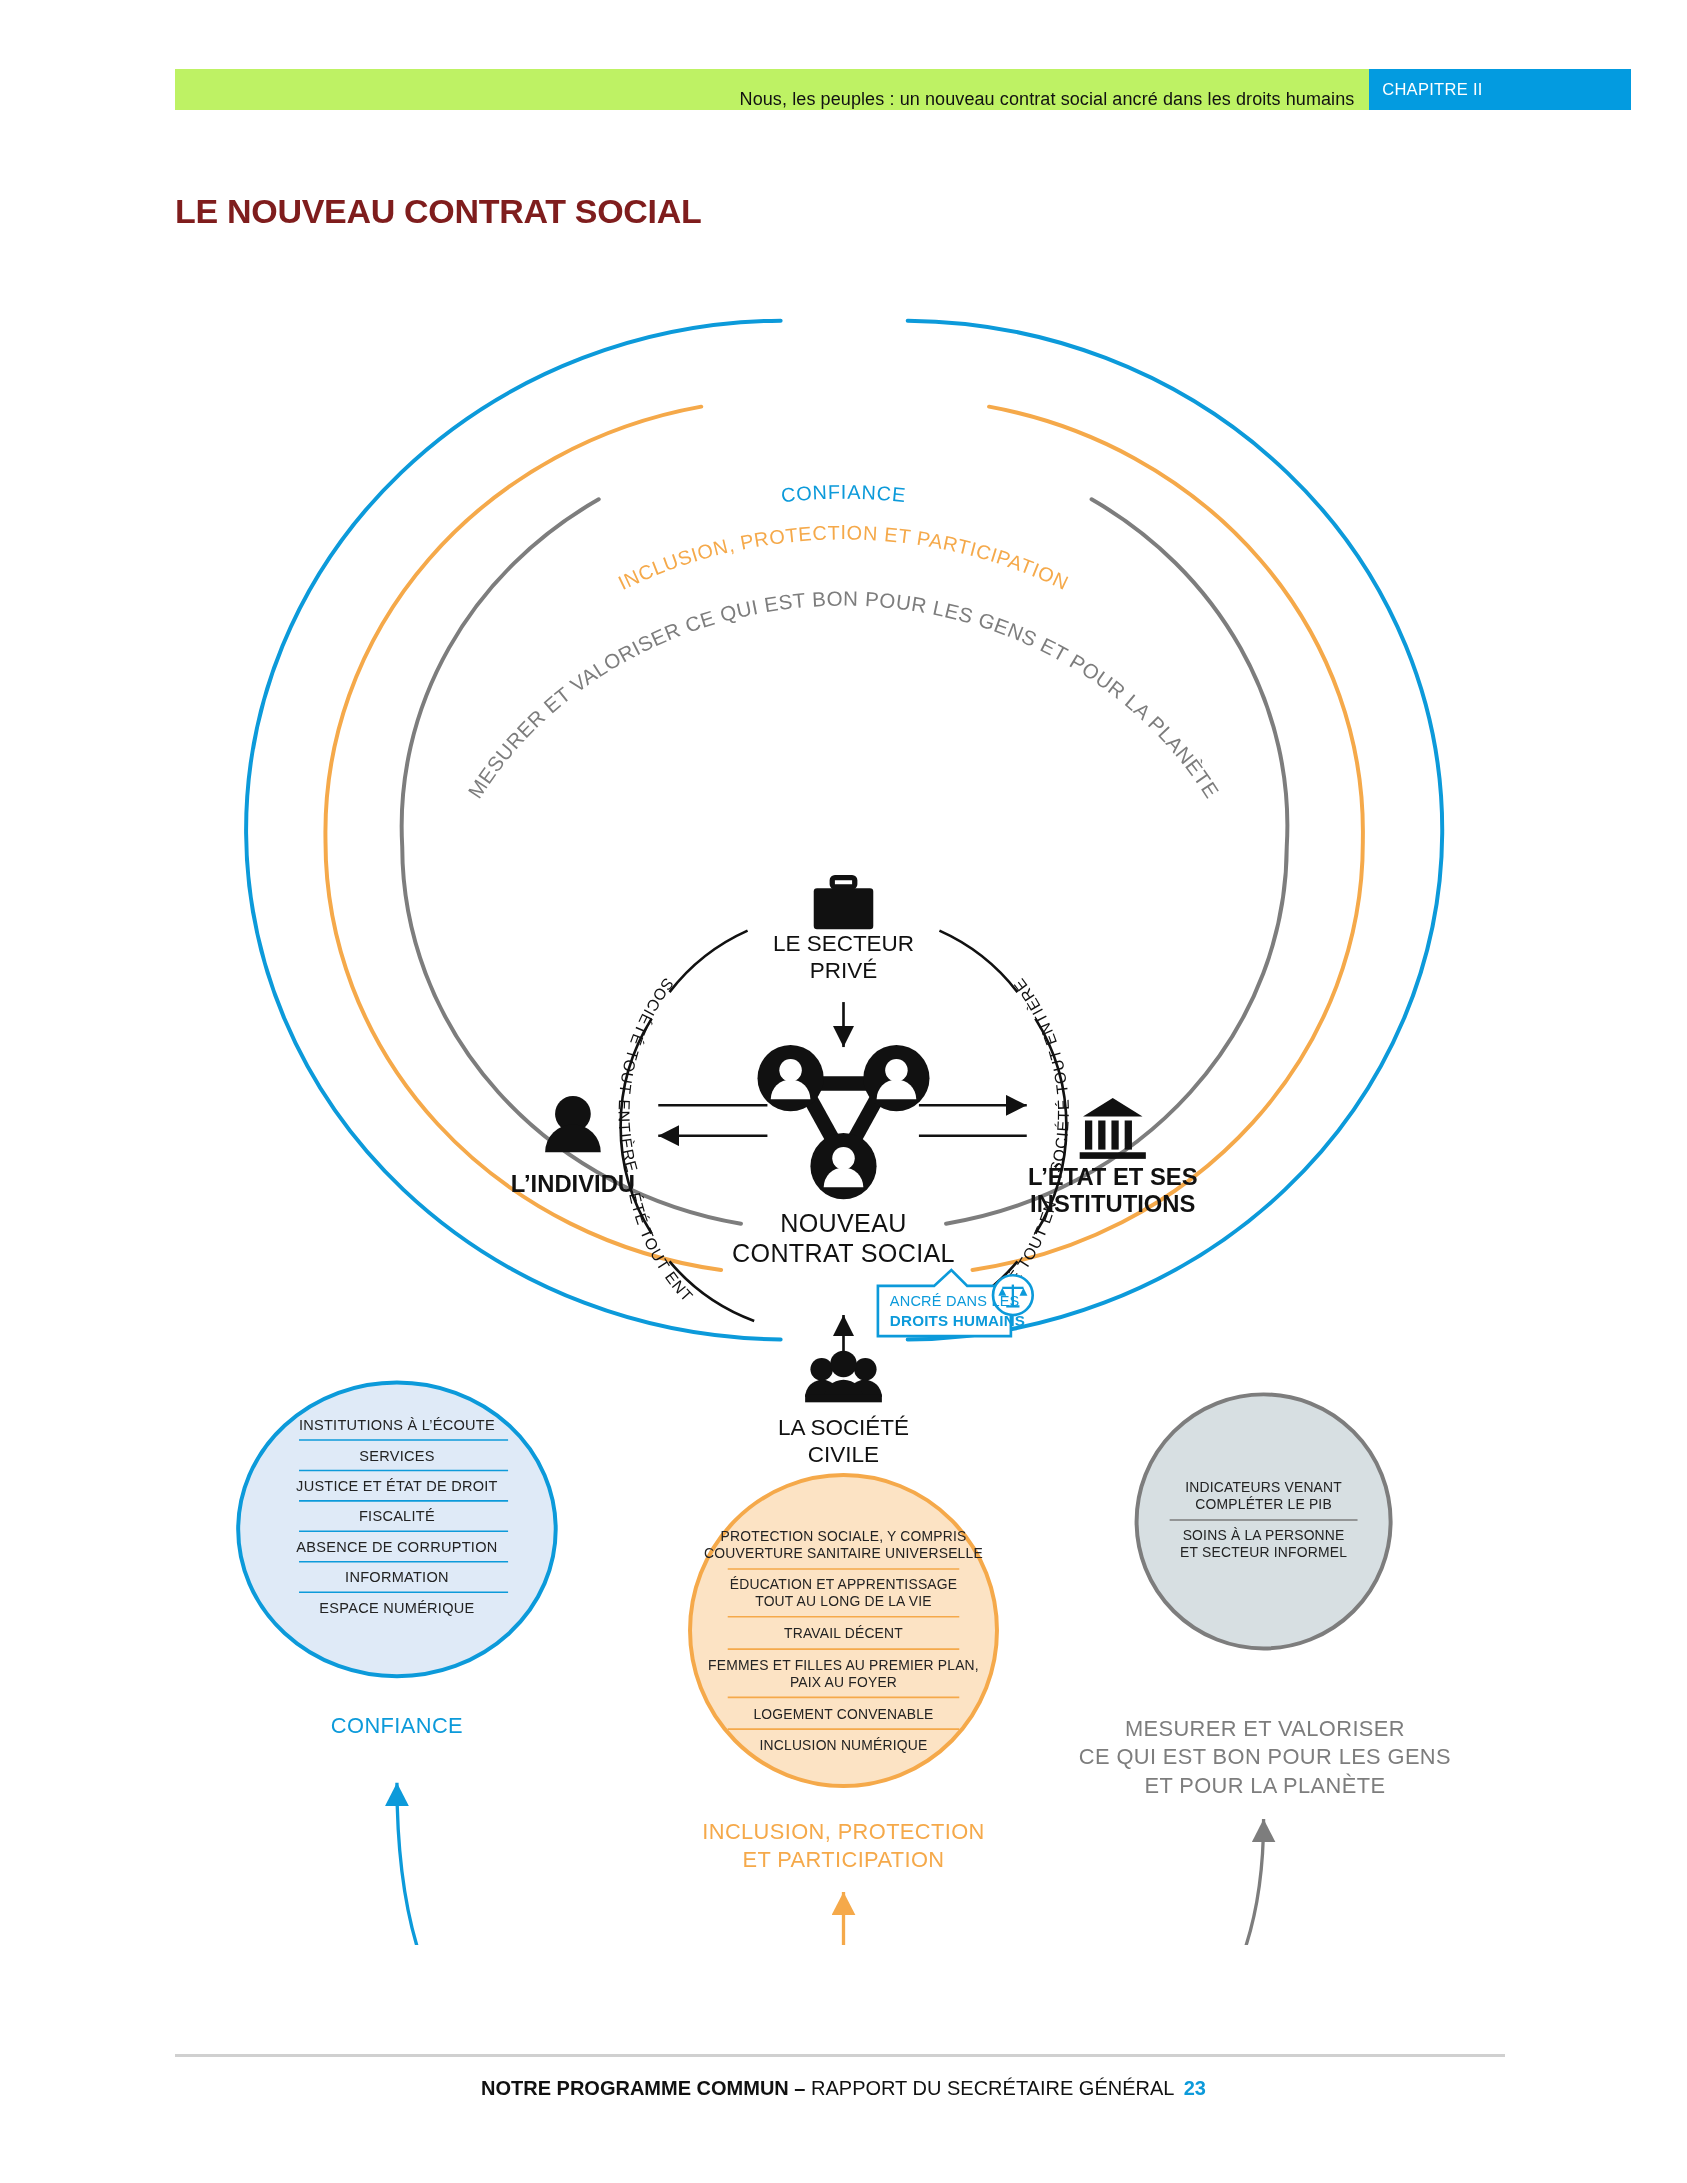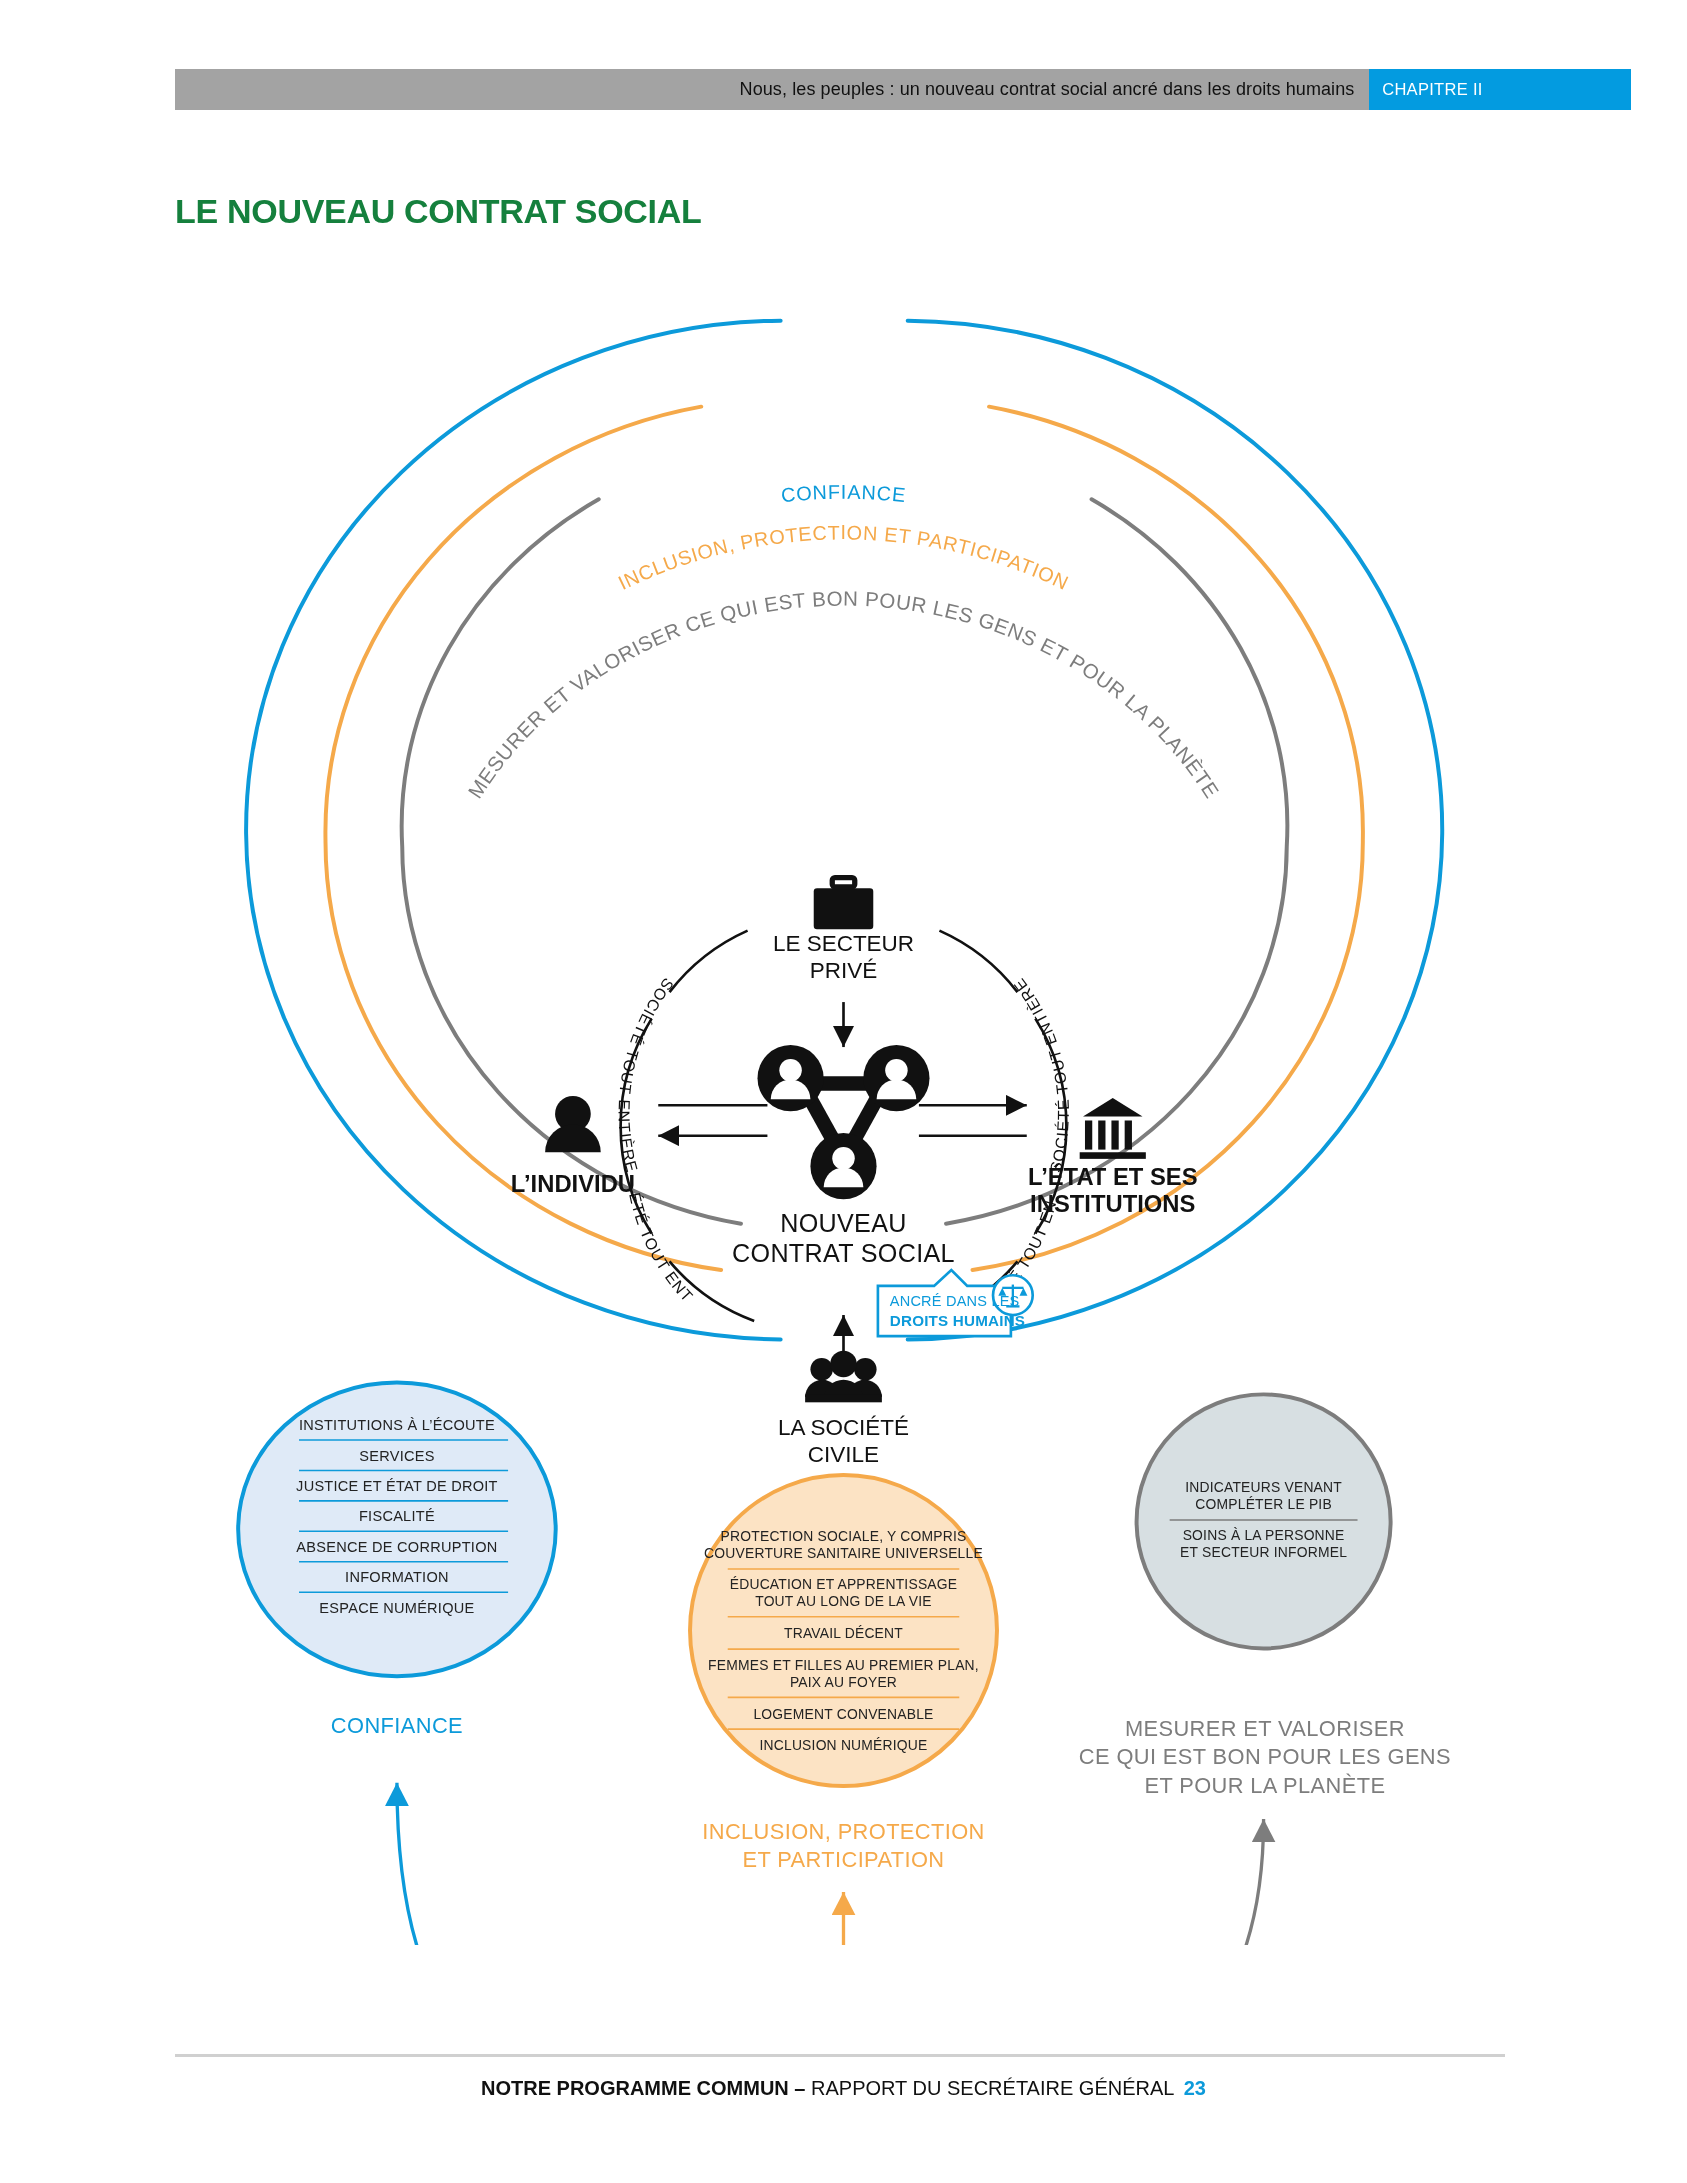--- a/index.html
+++ b/index.html
@@ -1,26 +1,26 @@
 <!DOCTYPE html>
 <html style="font-size:10.6px"><head>
 <meta charset="utf-8">
 <style>
   html,body{margin:0;padding:0;background:#ffffff;}
   body{width:1687px;height:2183px;position:relative;font-family:"Liberation Sans",sans-serif;-webkit-font-smoothing:antialiased;}
 
   
   #running-header{position:absolute;left:175px;top:69px;width:1456px;height:41px;display:flex;}
-  #running-header .band{flex:1;background:#a3a3a3;display:flex;align-items:center;justify-content:flex-end;}
+  #running-header .band{flex:1;background:#bef264;display:flex;align-items:flex-end;justify-content:flex-end;}
   #running-header .band span{font-size:18px;color:#111;padding-right:14.6px;letter-spacing:0.1px;}
   #running-header .chip{width:262px;background:#039be0;display:flex;align-items:center;}
   #running-header .chip span{font-size:16.5px;color:#fff;padding-left:13.2px;letter-spacing:0.3px;}
 
   
-  #page-title{position:absolute;left:175px;top:192px;font-size:34px;font-weight:bold;color:#15803d;letter-spacing:-0.3px;}
+  #page-title{position:absolute;left:175px;top:192px;font-size:34px;font-weight:bold;color:#7f1d1d;letter-spacing:-0.3px;}
 
   
   #figure{position:absolute;left:0;top:251px;width:1687px;height:1694px;}
   #figure svg{display:block;}
 
   
   #footer-rule{position:absolute;left:175px;top:2054px;width:1330px;height:3.3px;background:#d0d0d0;}
   #footer{position:absolute;left:0;top:2077px;width:1687px;text-align:center;font-size:20px;color:#111;}
   #footer .b{font-weight:bold;}
   #footer .pg{color:#0c9ada;font-weight:bold;margin-left:9.3px;}

